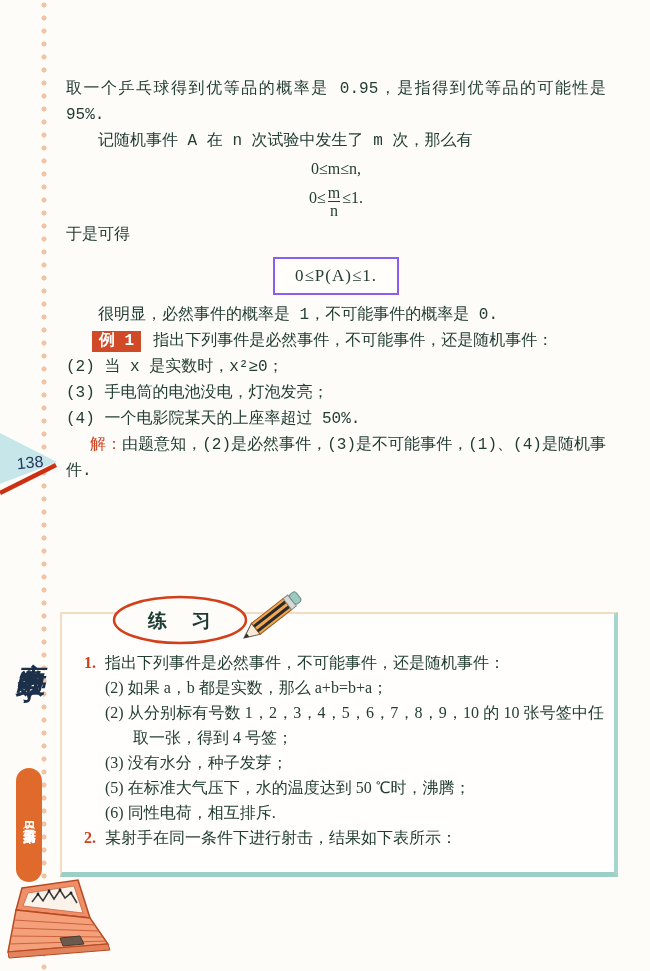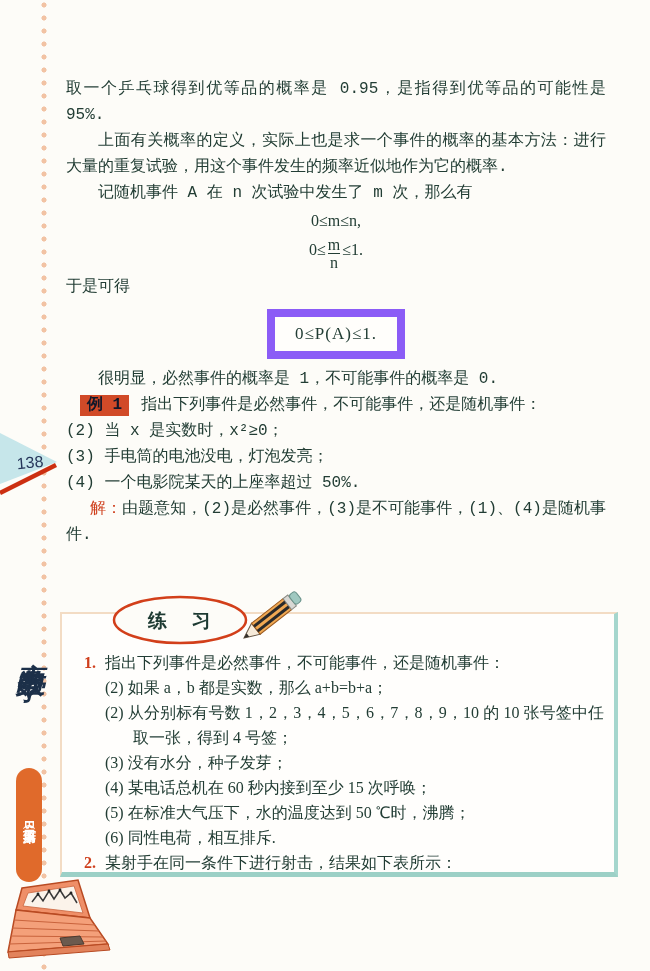--- a/index.html
+++ b/index.html
@@ -21,28 +21,28 @@
     font-size:16px; line-height:26px; text-align:justify;
   }
   .main p { margin:0;font-family:Liberation Mono, monospace; }
   .ind { text-indent:32px; }
   .frow { text-align:center; margin:2px 0; }
   .frac { display:inline-block; text-align:center; vertical-align:-13px; margin:0 2px; }
   .fnum { display:block; line-height:17px; }
   .fden { display:block; border-top:1.5px solid #223d34; line-height:18px; }
   .fbox-row { text-align:center; margin:9px 0 7px 0; }
   .fbox {
-    display:inline-block; border:8px solid #8b5cf6; background:#fffefb;
+    display:inline-block; border:2px solid #8b5cf6; background:#fffefb;
     padding:4px 20px; font-size:17px; letter-spacing:1px;
   }
   .ex-line { margin-top:1px; }
   .ex-badge {
-    display:inline-block; background:#d14a28; color:#0f172a;
+    display:inline-block; background:#d14a28; color:#ffffff;
     font-weight:bold; font-size:16px; line-height:21px;
-    padding:0 7px; margin:0 12px 0 14px; text-indent:0;
+    padding:0 7px; margin:0 12px 0 26px; text-indent:0;
   }
   .sol-label { color:#cf3f1c; }
   .sol { text-indent:24px; }
 
   .practice-box {
     position:absolute; left:60px; top:612px; width:558px; height:265px;
     box-sizing:border-box; background:#fffefc;
     border-top:2px solid #f3dcc4; border-left:2px solid #f3dcc4;
     border-right:4px solid #a5d6cd; border-bottom:5px solid #9cd0c6;
   }
@@ -82,21 +82,20 @@
   <div class="dotline"></div>
 
   <svg class="page-tab" width="62" height="72" viewBox="0 0 62 72">
     <polygon points="0,3 57,32 0,54" fill="#c6e6ea"></polygon>
     <polyline points="56,35 0,63" fill="none" stroke="#cc2f11" stroke-width="4.5"></polyline>
     <text x="17" y="38" font-family="Liberation Sans, sans-serif" font-size="16" fill="#26365a" transform="rotate(-5 30 36)">138</text>
   </svg>
 
   <div class="main">
     <p>取一个乒乓球得到优等品的概率是 0.95，是指得到优等品的可能性是 95%.</p>
-    <p class="ind">上面有关概率的定义，实际上也是求一个事件的概率的基本方法：进行大量的重复试验，用这个事件发生的频率近似地作为它的概率.</p>
     <p class="ind">记随机事件 A 在 n 次试验中发生了 m 次，那么有</p>
 
     <div class="frow">
       <span>0≤m≤n,</span>
     </div>
     <div class="frow">
       <span>0≤</span><span class="frac"><span class="fnum">m</span><span class="fden">n</span></span><span>≤1.</span>
     </div>
 
     <p>于是可得</p>
@@ -133,21 +132,20 @@
   </svg>
 
   <div class="p-list">
     <div class="p-item">
       <span class="p-num">1.</span>
       <div>
         <div>指出下列事件是必然事件，不可能事件，还是随机事件：</div>
         <div class="p-sub">(2) 如果 a，b 都是实数，那么 a+b=b+a；</div>
         <div class="p-sub">(2) 从分别标有号数 1，2，3，4，5，6，7，8，9，10 的 10 张号签中任取一张，得到 4 号签；</div>
         <div class="p-sub">(3) 没有水分，种子发芽；</div>
-        <div class="p-sub">(4) 某电话总机在 60 秒内接到至少 15 次呼唤；</div>
         <div class="p-sub">(5) 在标准大气压下，水的温度达到 50 ℃时，沸腾；</div>
         <div class="p-sub">(6) 同性电荷，相互排斥.</div>
       </div>
     </div>
     <div class="p-item">
       <span class="p-num">2.</span>
       <div>
         <div>某射手在同一条件下进行射击，结果如下表所示：</div>
       </div>
     </div>

